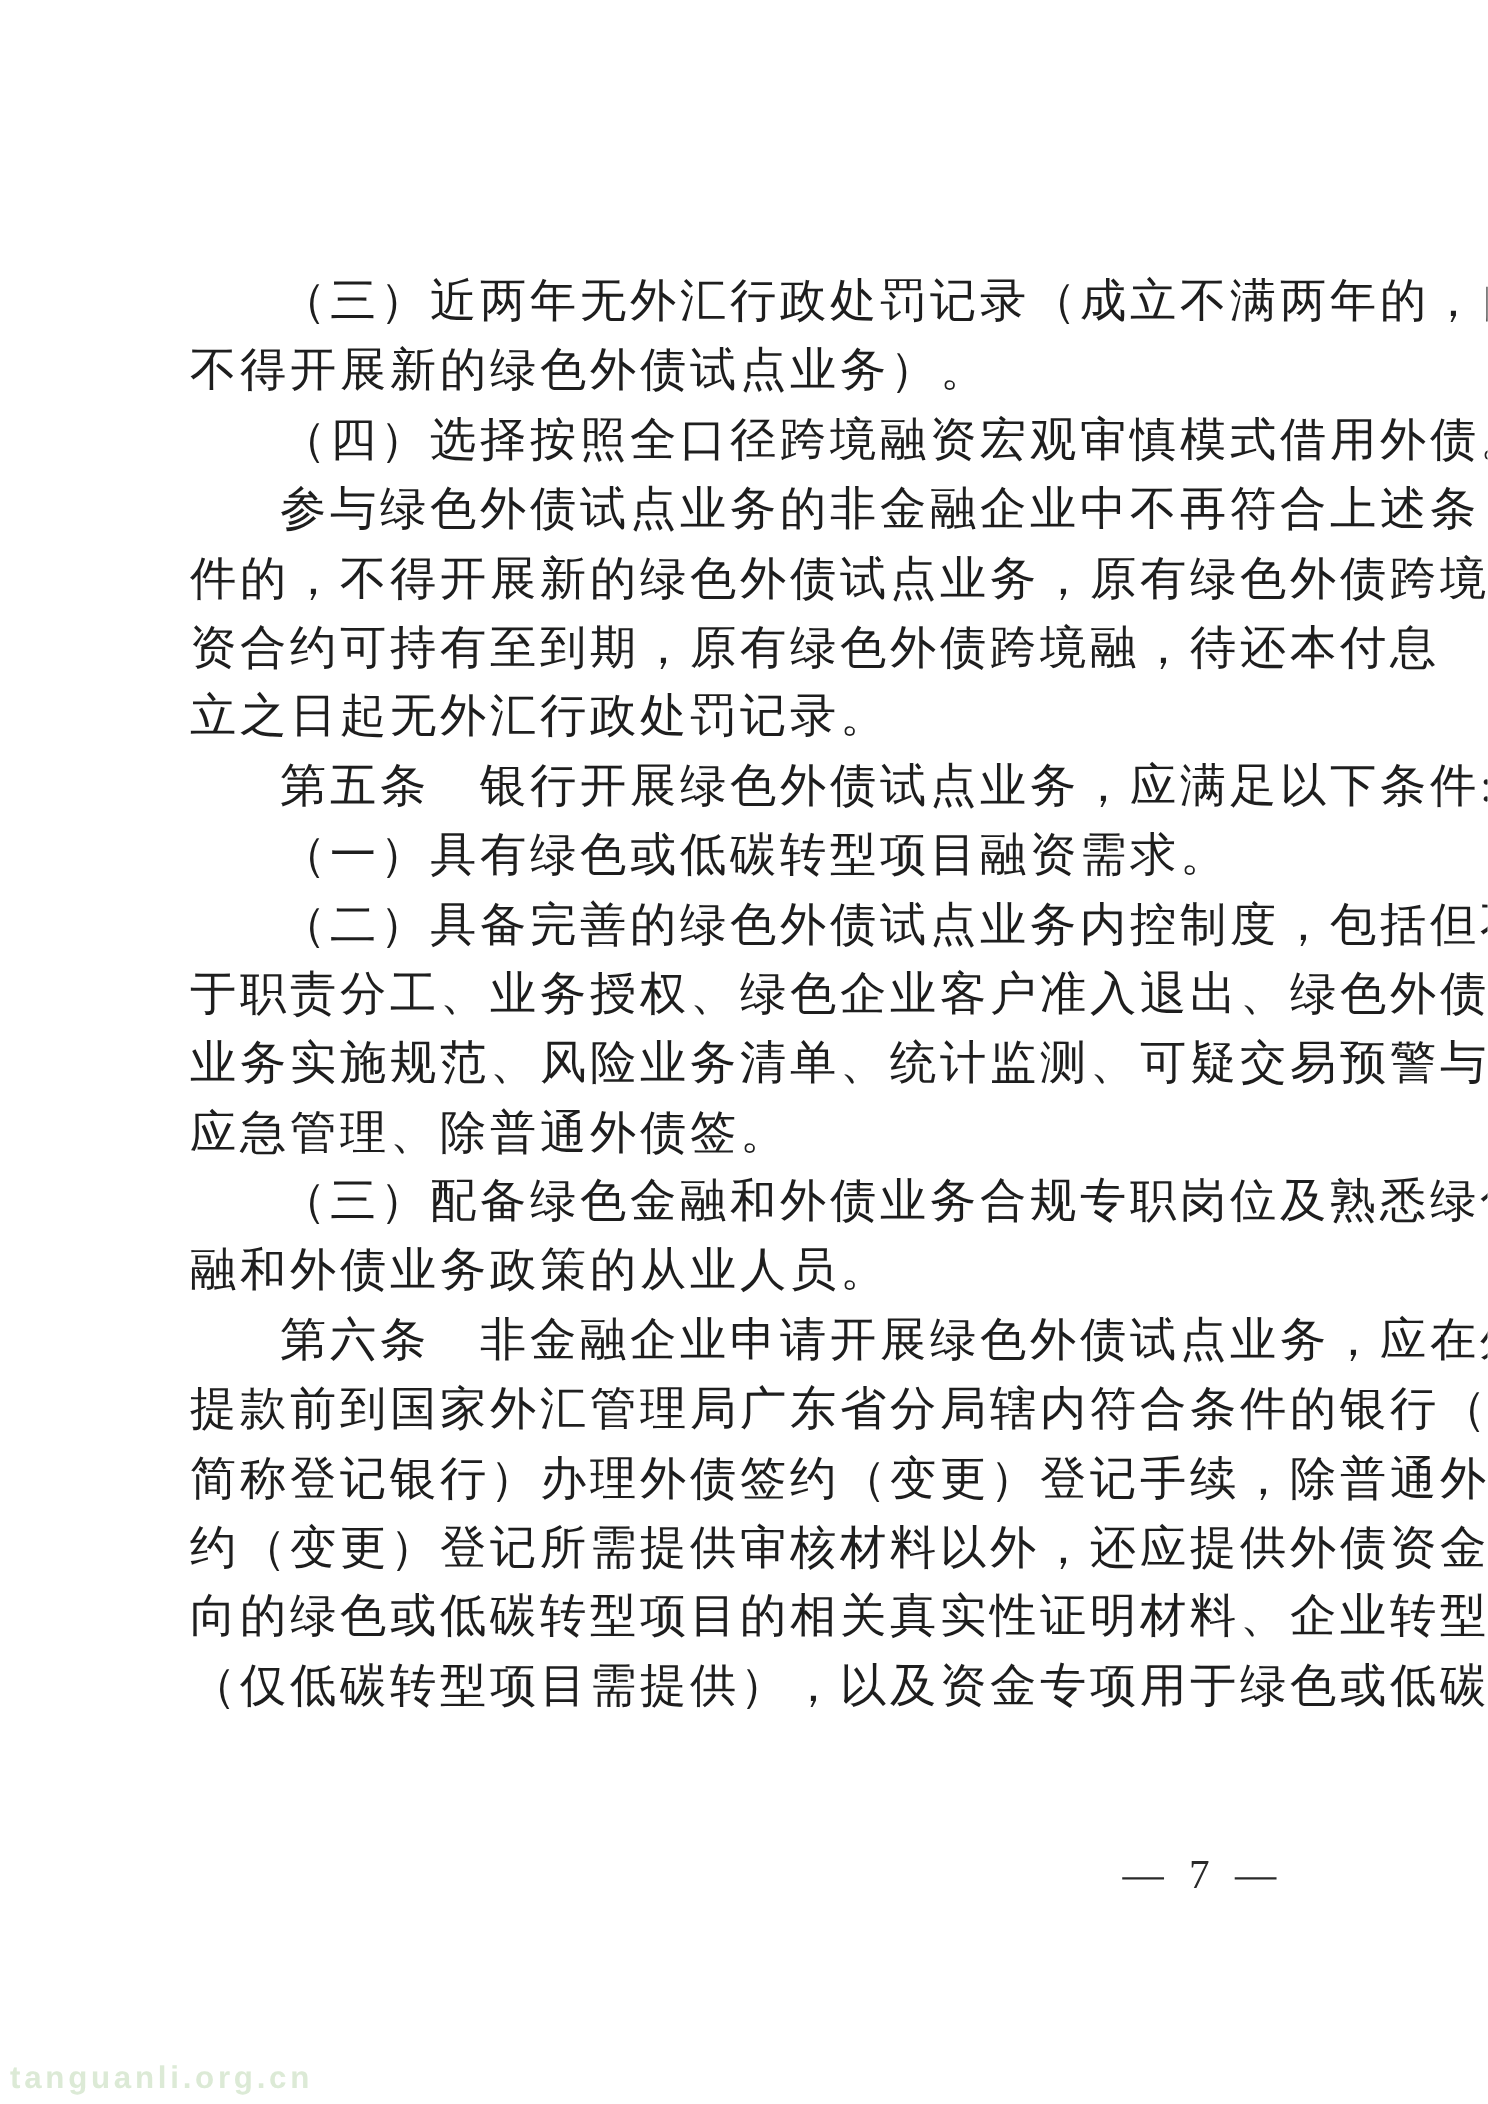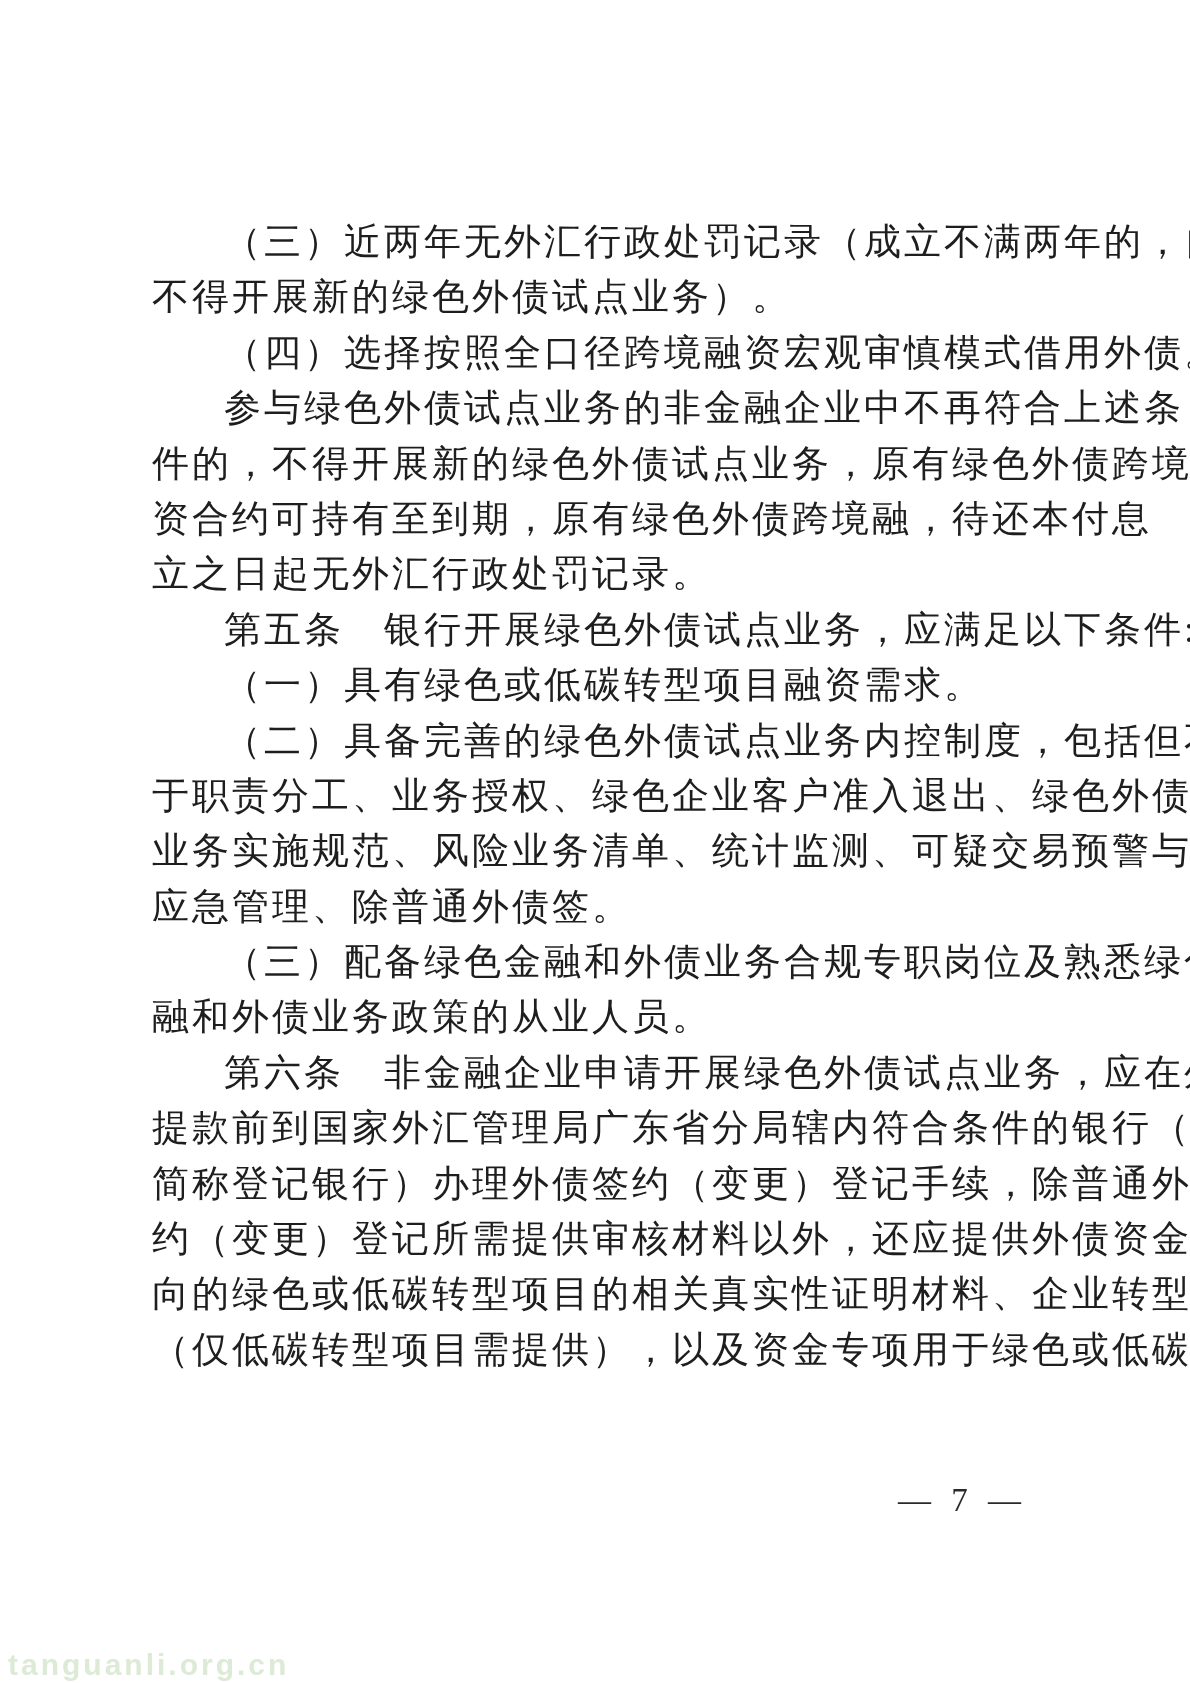--- a/index.html
+++ b/index.html
@@ -36,21 +36,21 @@
     color: #2a2a2a;
     font-size: 33px;
     letter-spacing: 6px;
     white-space: nowrap;
     font-family: "Liberation Serif", "DejaVu Serif", serif;
   }
   .watermark {
     position: absolute;
     left: 8px;
     top: 1648px;
-    font-size: 30px;
+    font-size: 25px;
     font-weight: bold;
     letter-spacing: 3px;
     color: #dcead6;
     font-family: "Liberation Sans", "DejaVu Sans", sans-serif;
     white-space: nowrap;
   }
 </style>
 </head>
 <body>
 

